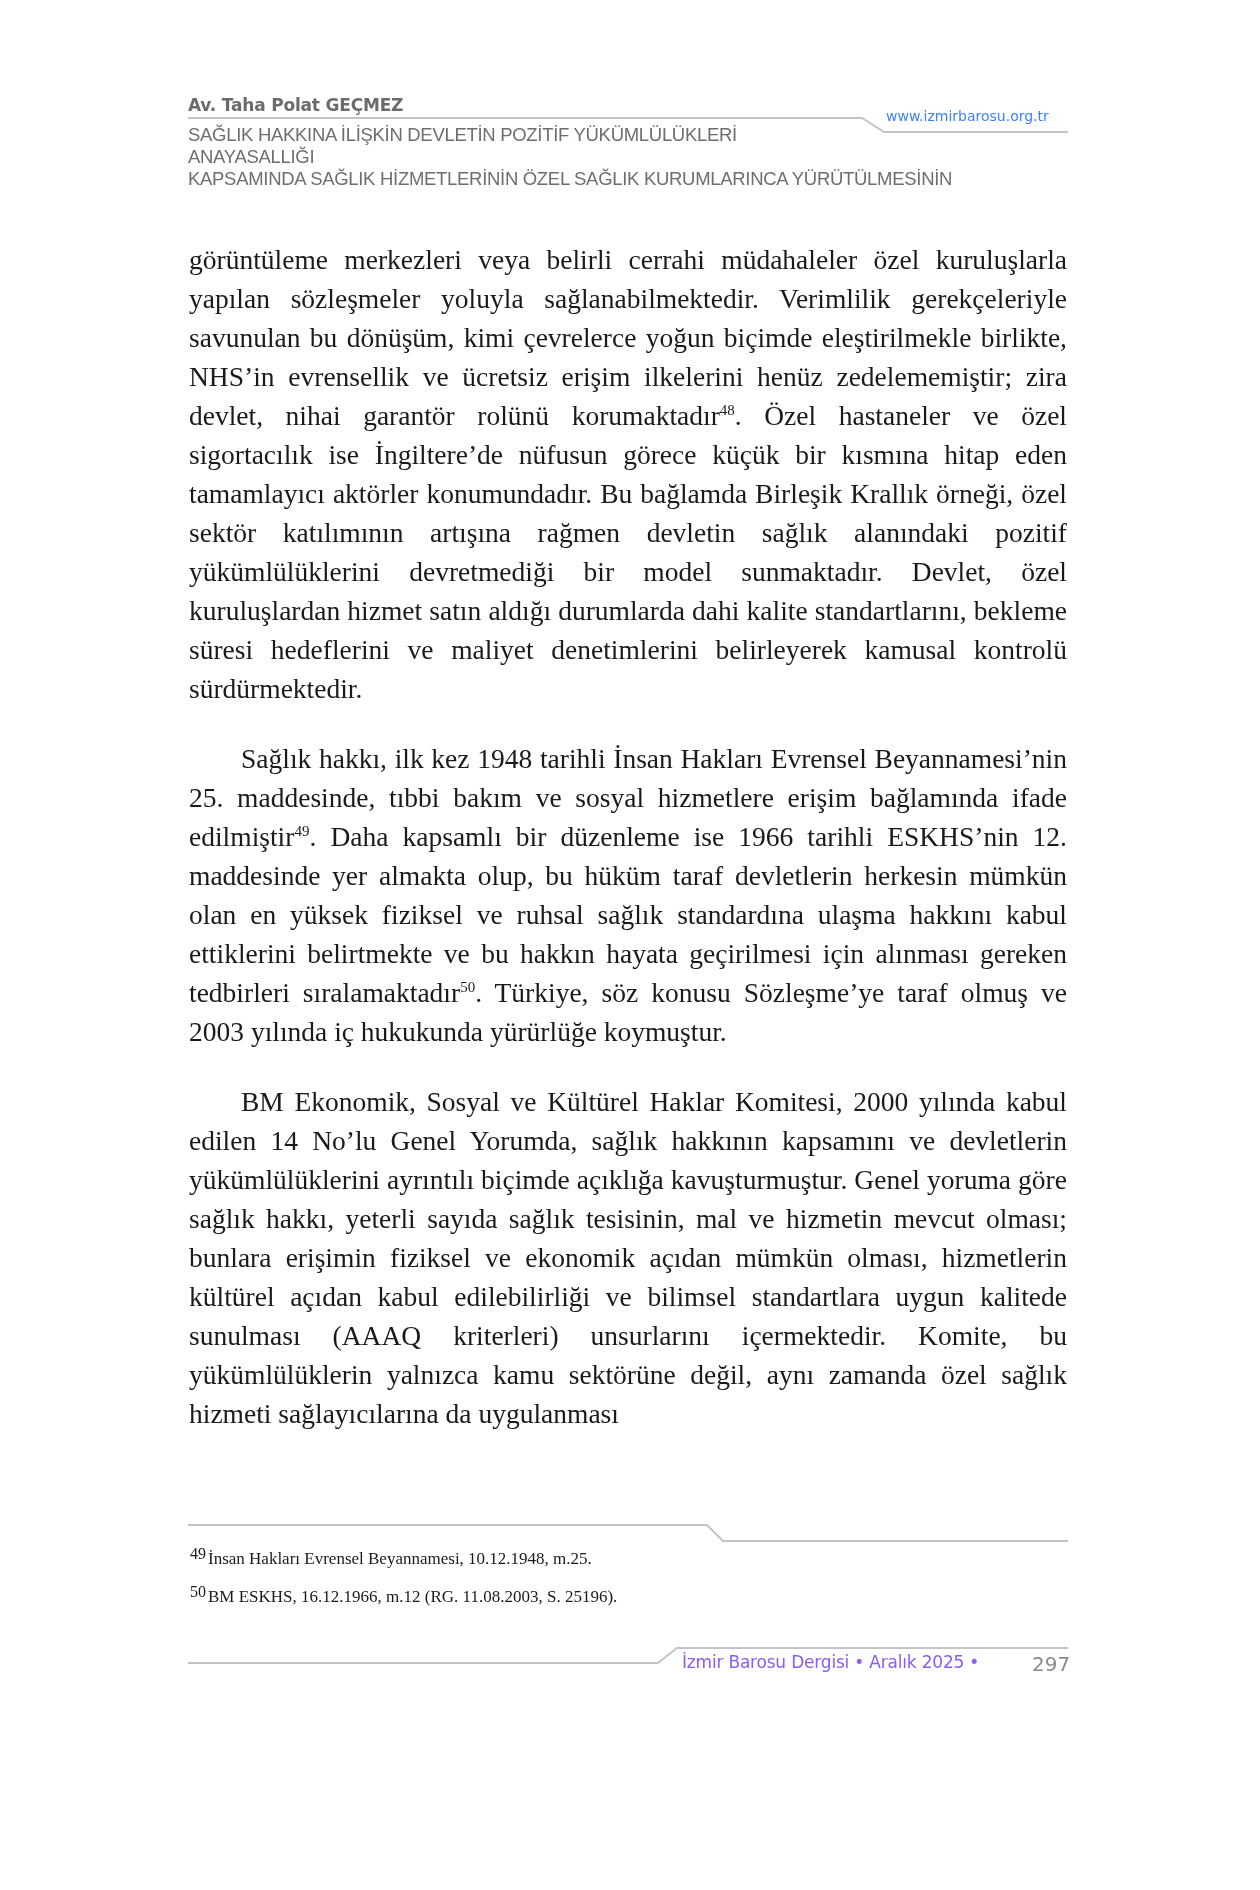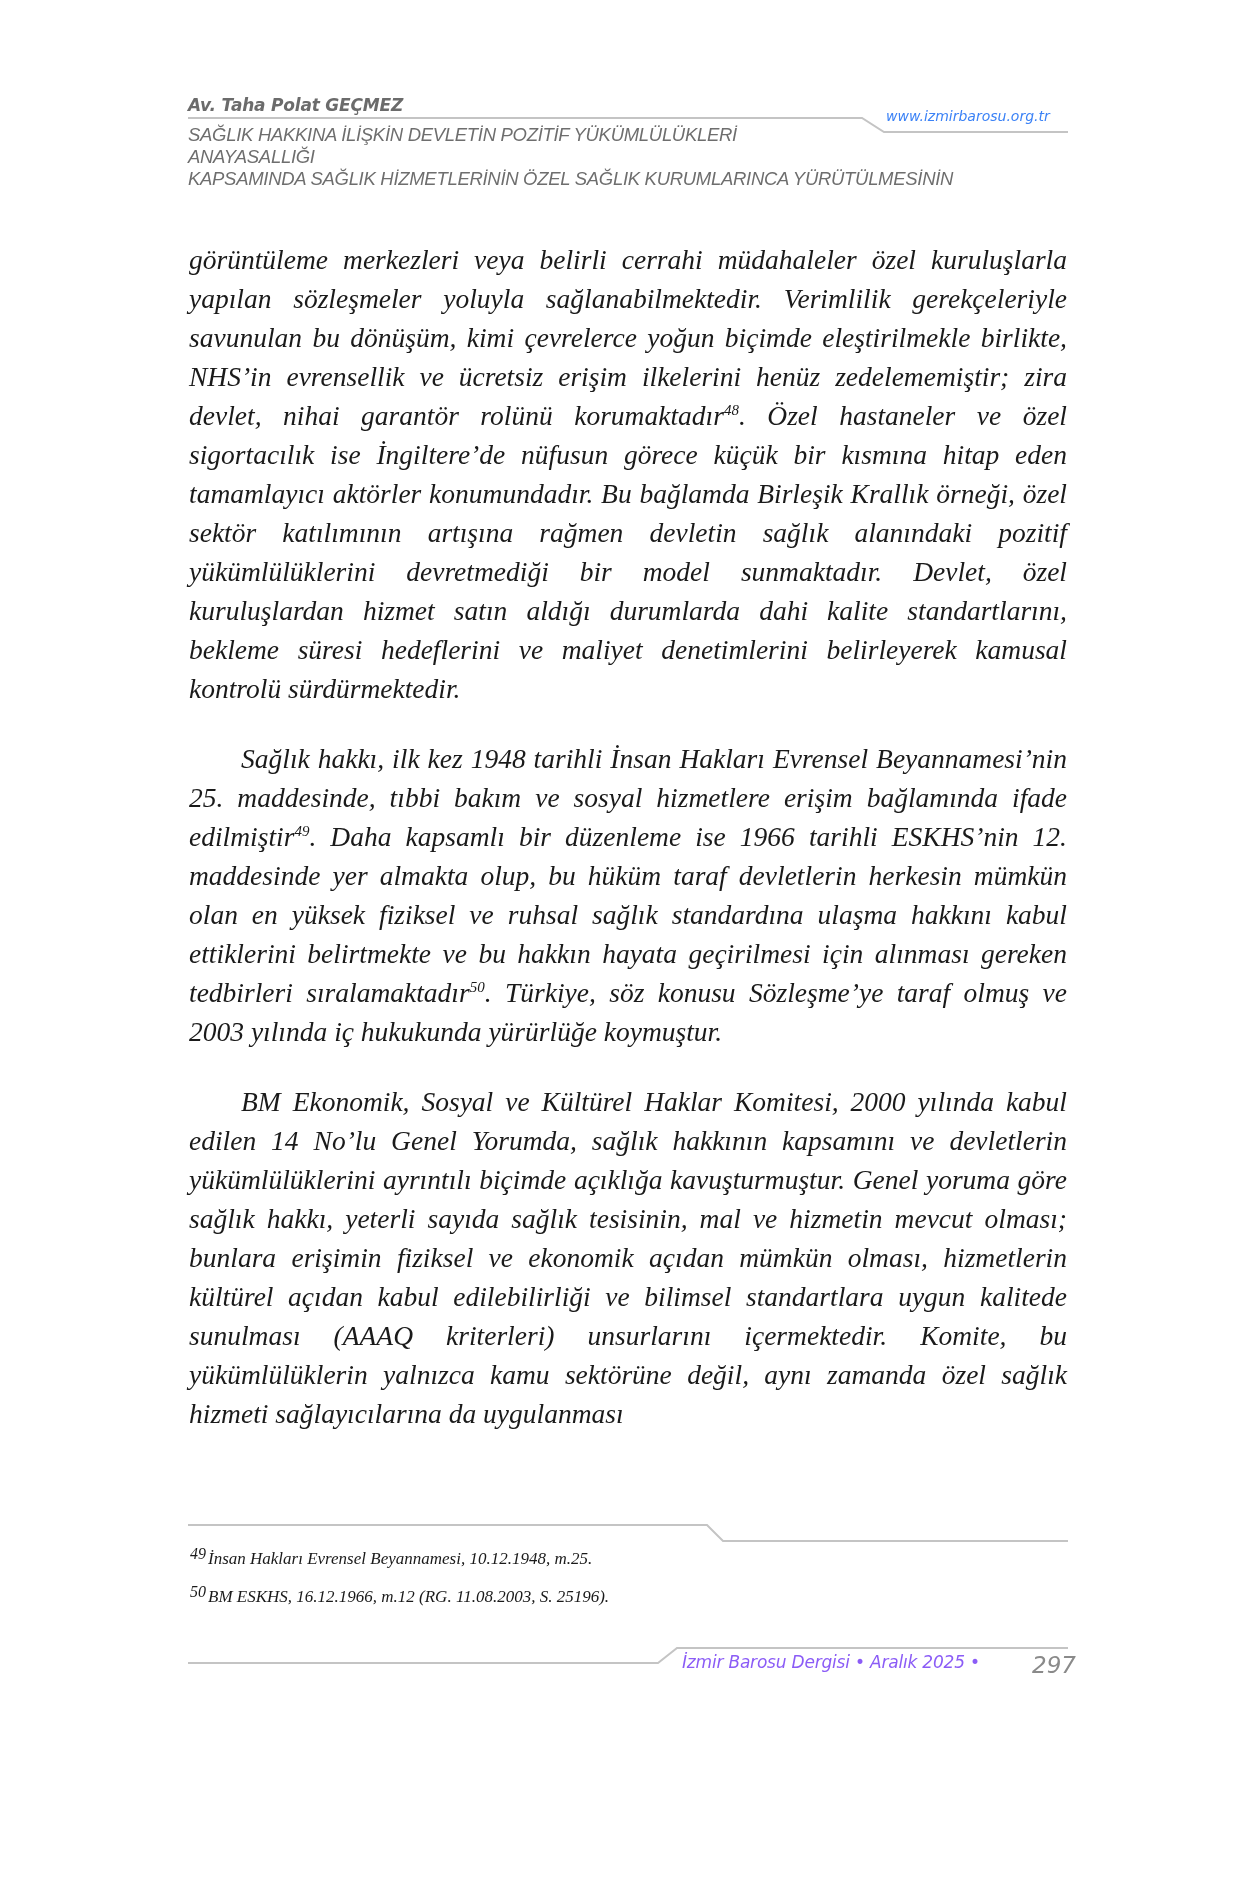--- a/index.html
+++ b/index.html
@@ -1,17 +1,17 @@
 <!DOCTYPE html>
 <html><head>
 <meta charset="utf-8">
 <style>
   html, body { margin: 0; padding: 0; background: #ffffff; }
   body { width: 1260px; height: 1890px; position: relative; overflow: hidden; }
-  .page { position: absolute; left: 0; top: 0; width: 1204px; height: 1890px; font-style: italic; }
+  .page { position: absolute; left: 0; top: 0; width: 1204px; height: 1890px; }
 
   .hdr-author {
     position: absolute; left: 188px; top: 95px;
     font-family: "DejaVu Sans", sans-serif; font-weight: bold;
     font-size: 17px; color: #6b6b6b; letter-spacing: -0.2px;
   }
   .hdr-url {
     position: absolute; left: 886px; top: 108px;
     font-family: "DejaVu Sans", sans-serif; font-size: 14px; color: #3b82f6;
   }
@@ -41,21 +41,21 @@
   .fn { height: 38px; line-height: 38px; white-space: nowrap; }
   .fn-num { font-size: 16px; vertical-align: 5px; margin-right: 2px; }
 
   .ftr-text {
     position: absolute; left: 682px; top: 1652px;
     font-family: "DejaVu Sans", sans-serif; font-size: 17px; color: #8b5cf6;
     letter-spacing: -0.2px; white-space: nowrap;
   }
   .ftr-page {
     position: absolute; left: 1032px; top: 1652px;
-    font-family: "DejaVu Sans", sans-serif; font-size: 23px; color: #8a8a8a;
+    font-family: "DejaVu Sans", sans-serif; font-size: 20px; color: #8a8a8a;
   }
 </style>
 </head>
 <body>
 
 <div class="page">
 
   <svg class="rules" viewBox="0 0 1260 1890">
 
     <polyline points="188,118 862,118 884,132 1068,132" fill="none" stroke="#c4c4c4" stroke-width="2"></polyline>

